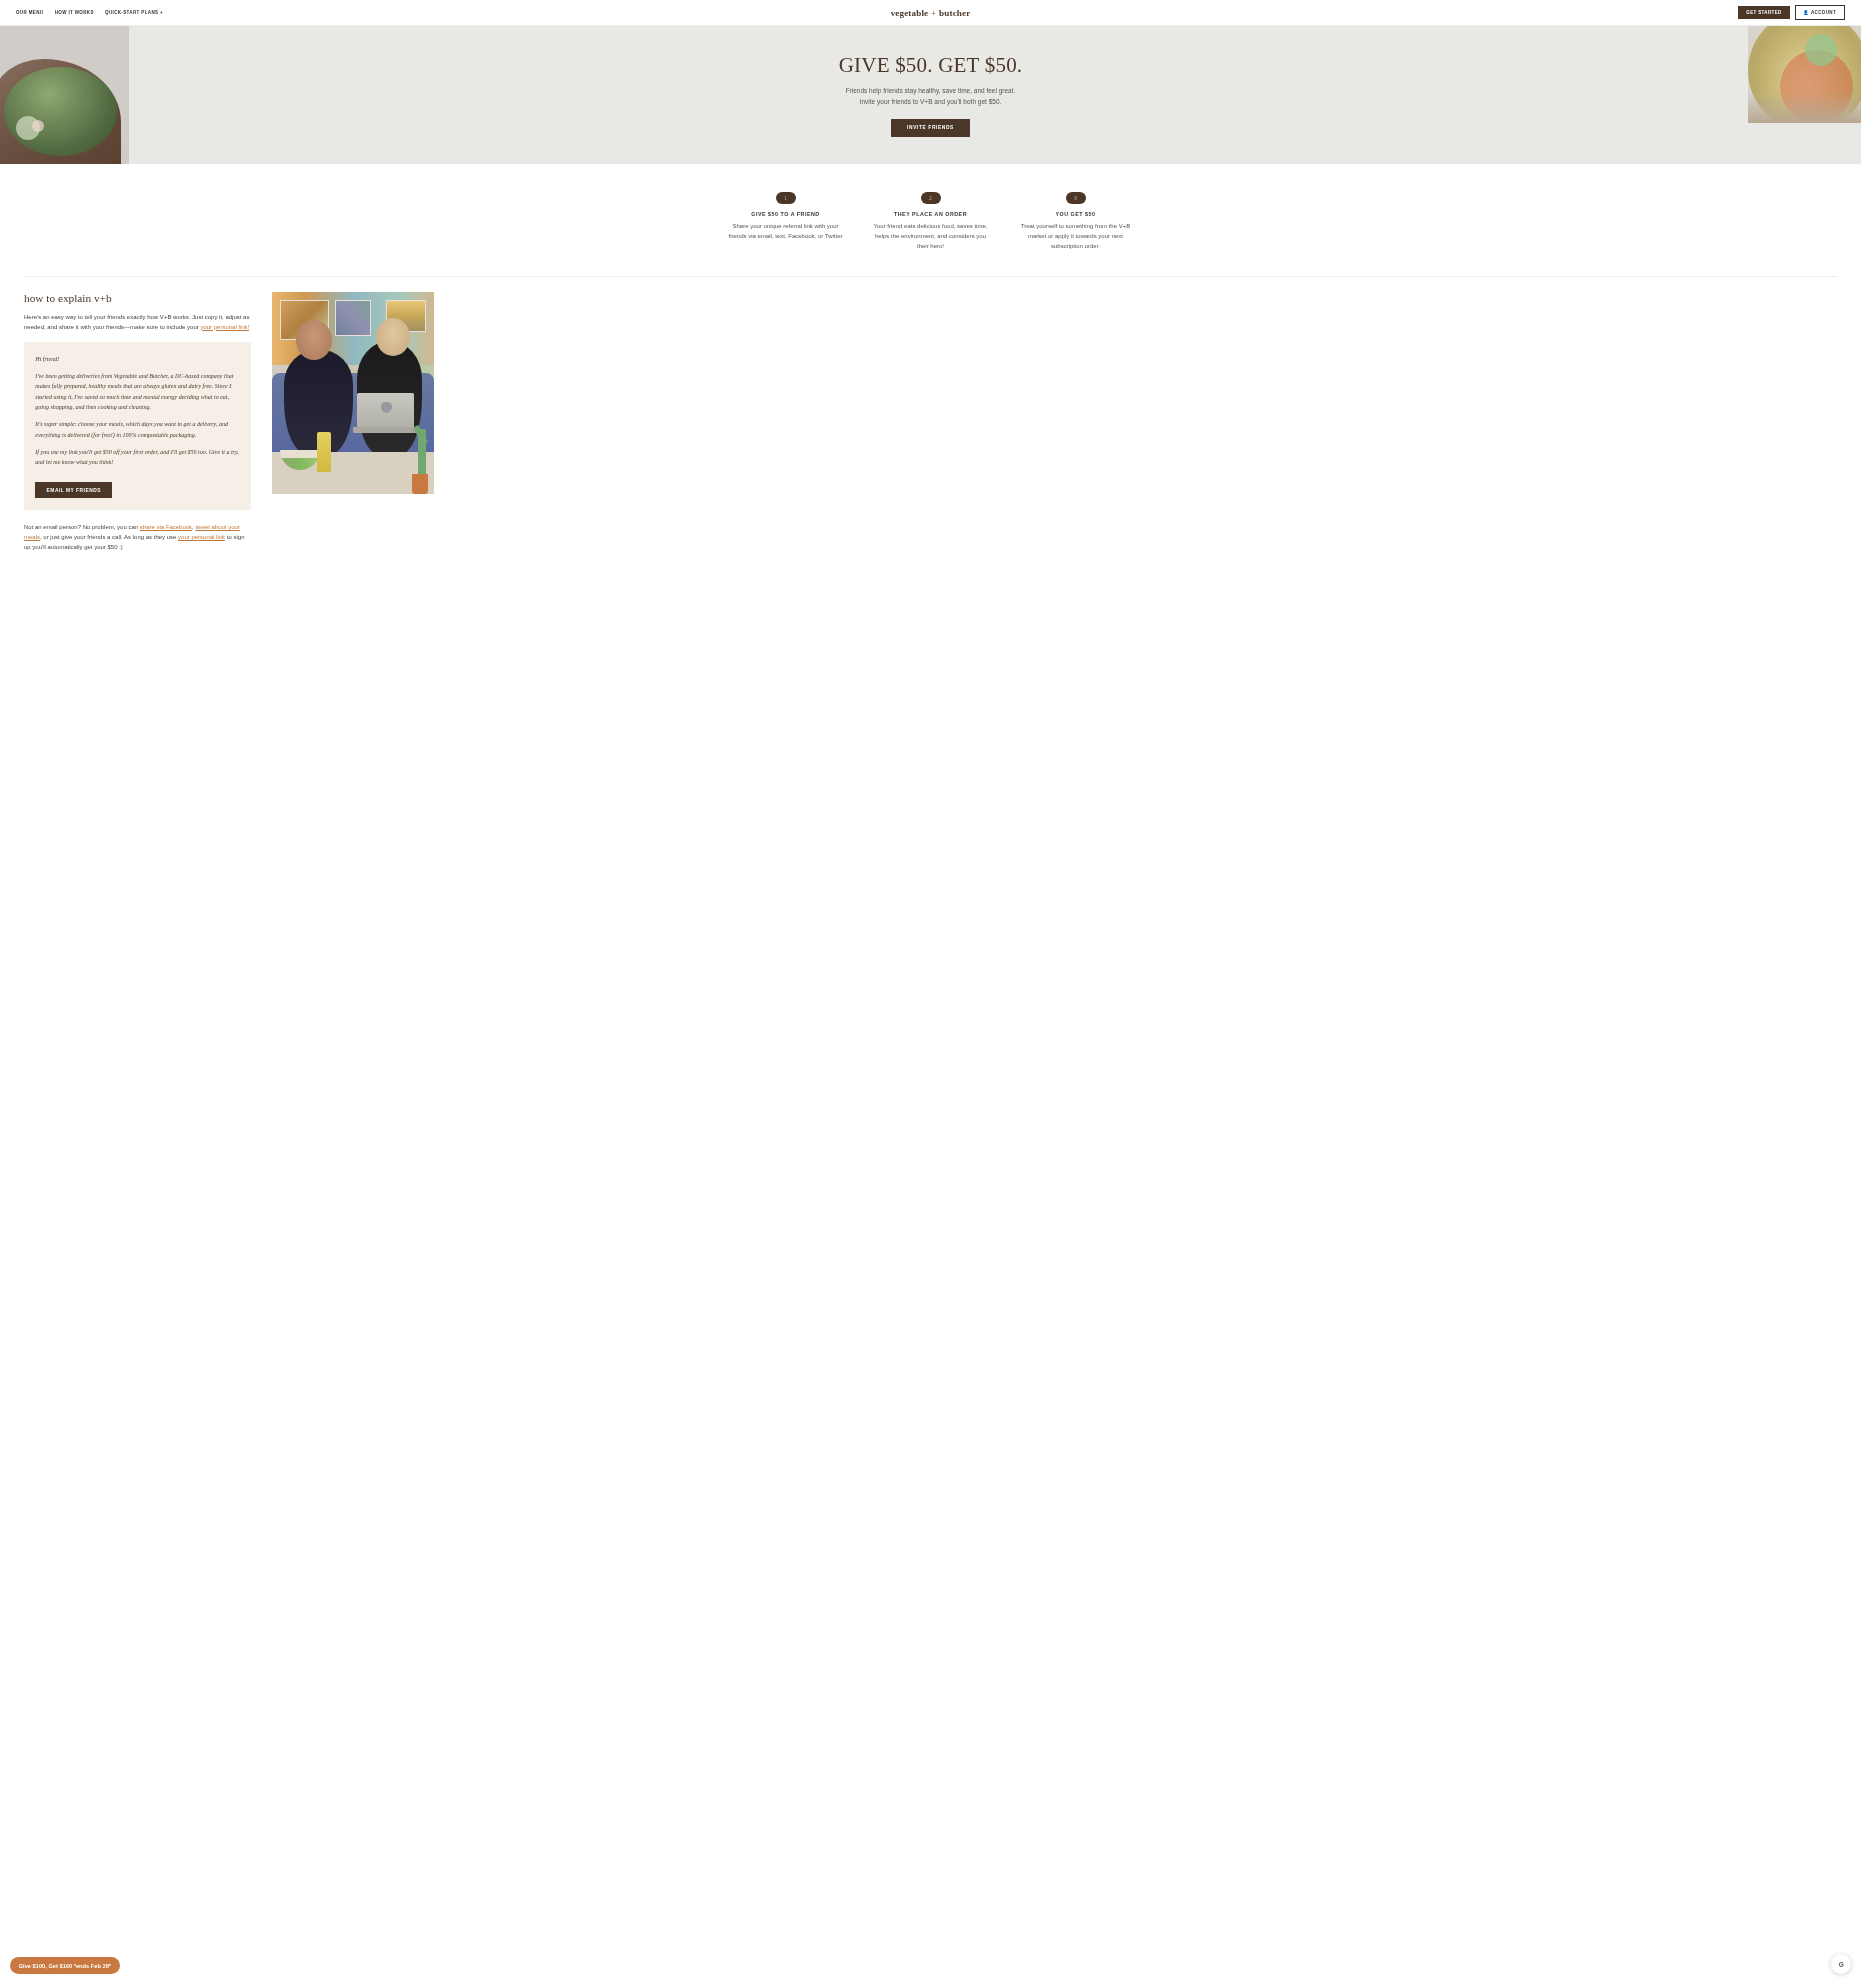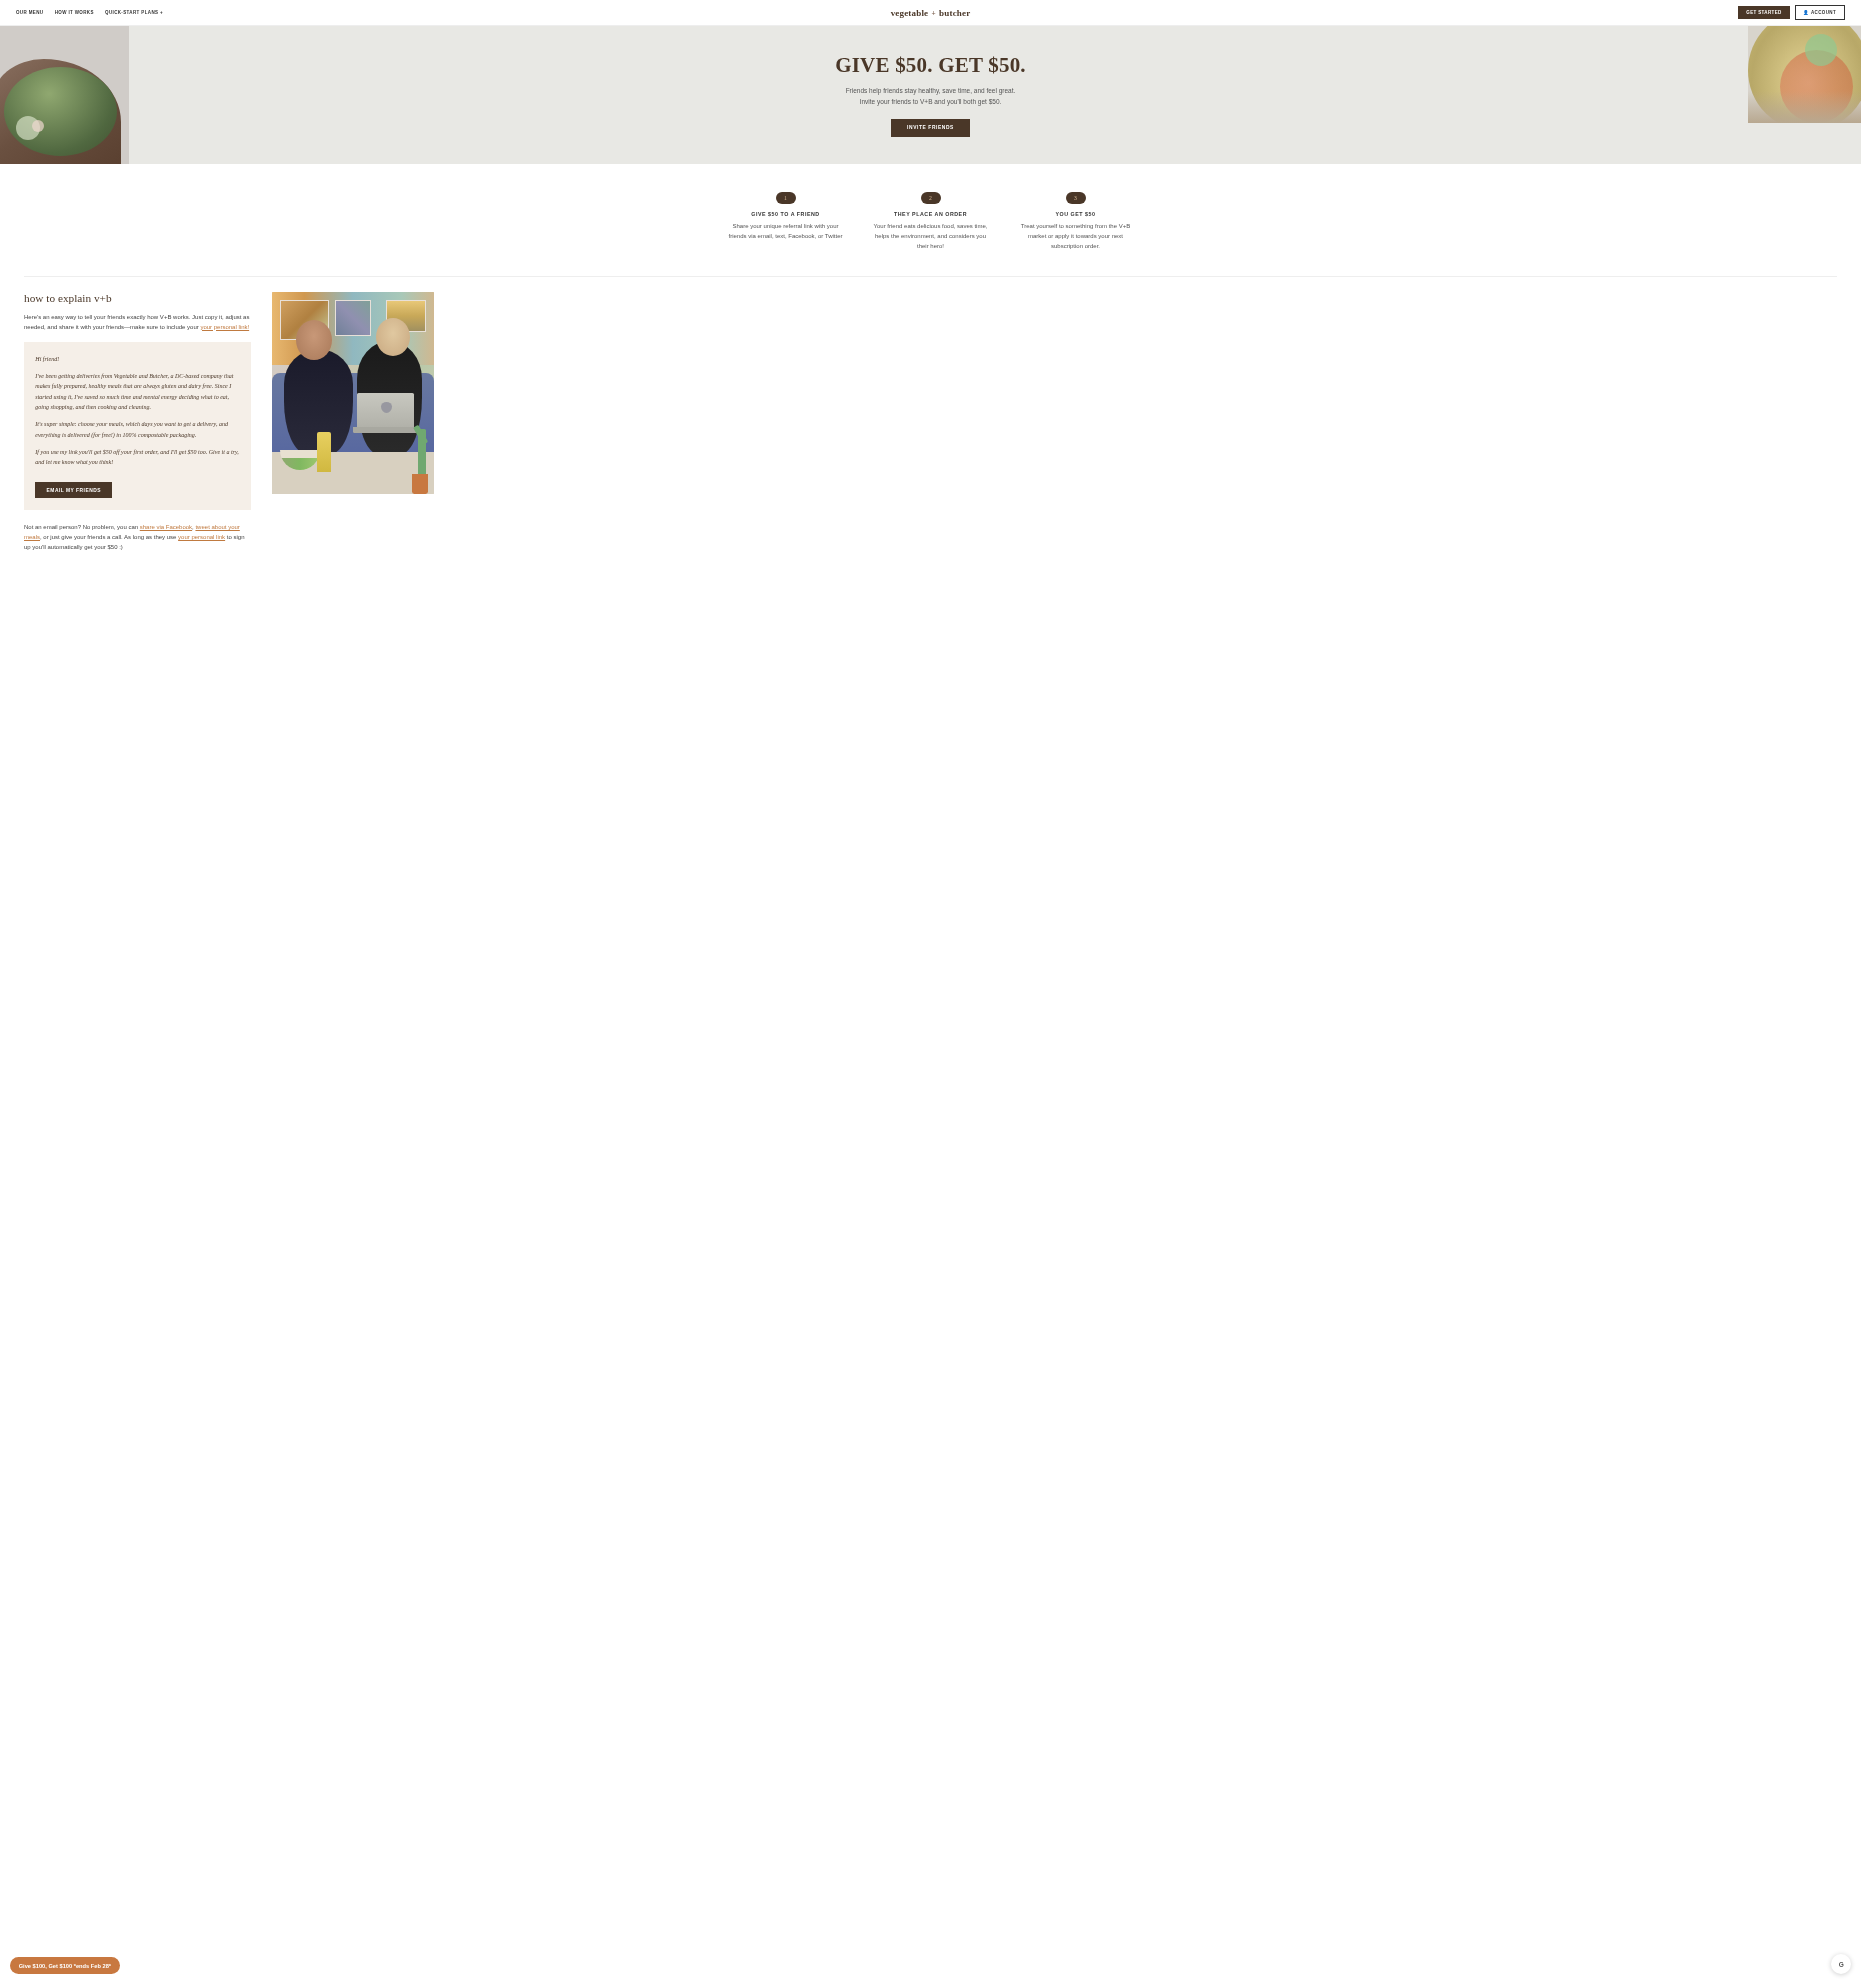--- a/index.html
+++ b/index.html
@@ -107,21 +107,21 @@
       height: 97px;
       overflow: hidden;
     }
     .hero-content {
       position: relative;
       z-index: 2;
       padding: 24px 8px;
     }
     .hero-title {
       font-size: 21px;
-      font-weight: 700;
+      font-weight: 400;
       color: #4a3728;
       font-family: 'Georgia', serif;
       margin-bottom: 8px;
       letter-spacing: 0.01em;
     }
     .hero-subtitle {
       font-size: 6.5px;
       color: #555;
       margin-bottom: 12px;
       line-height: 1.6;

